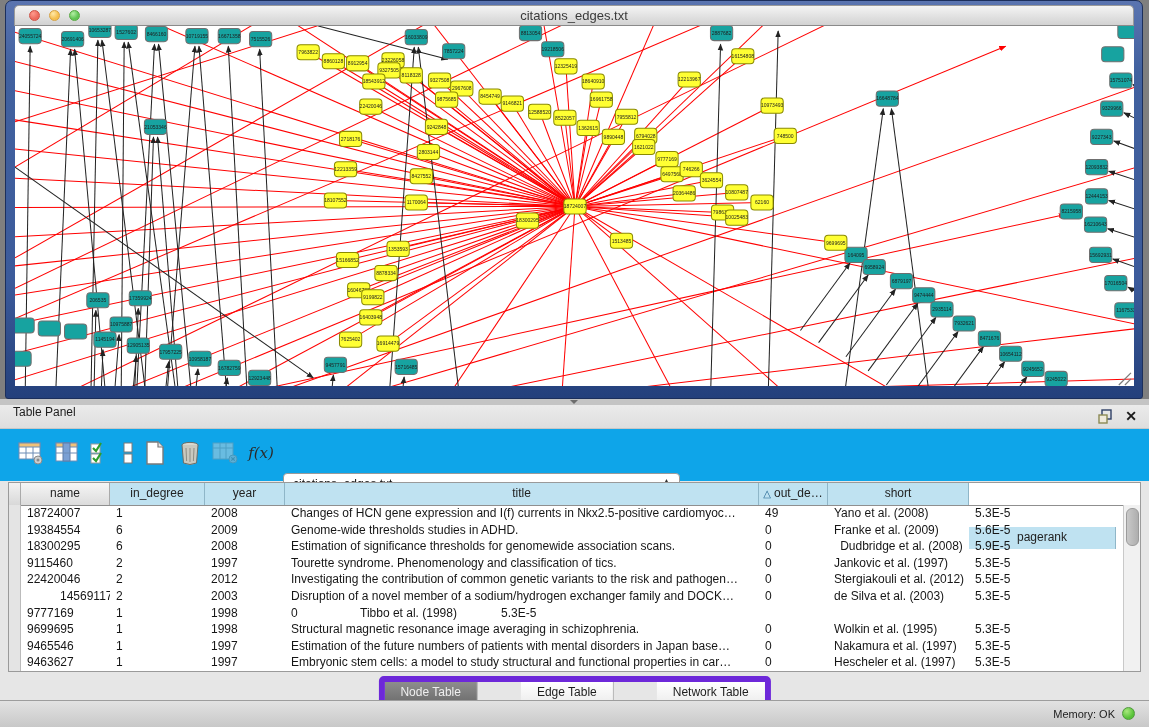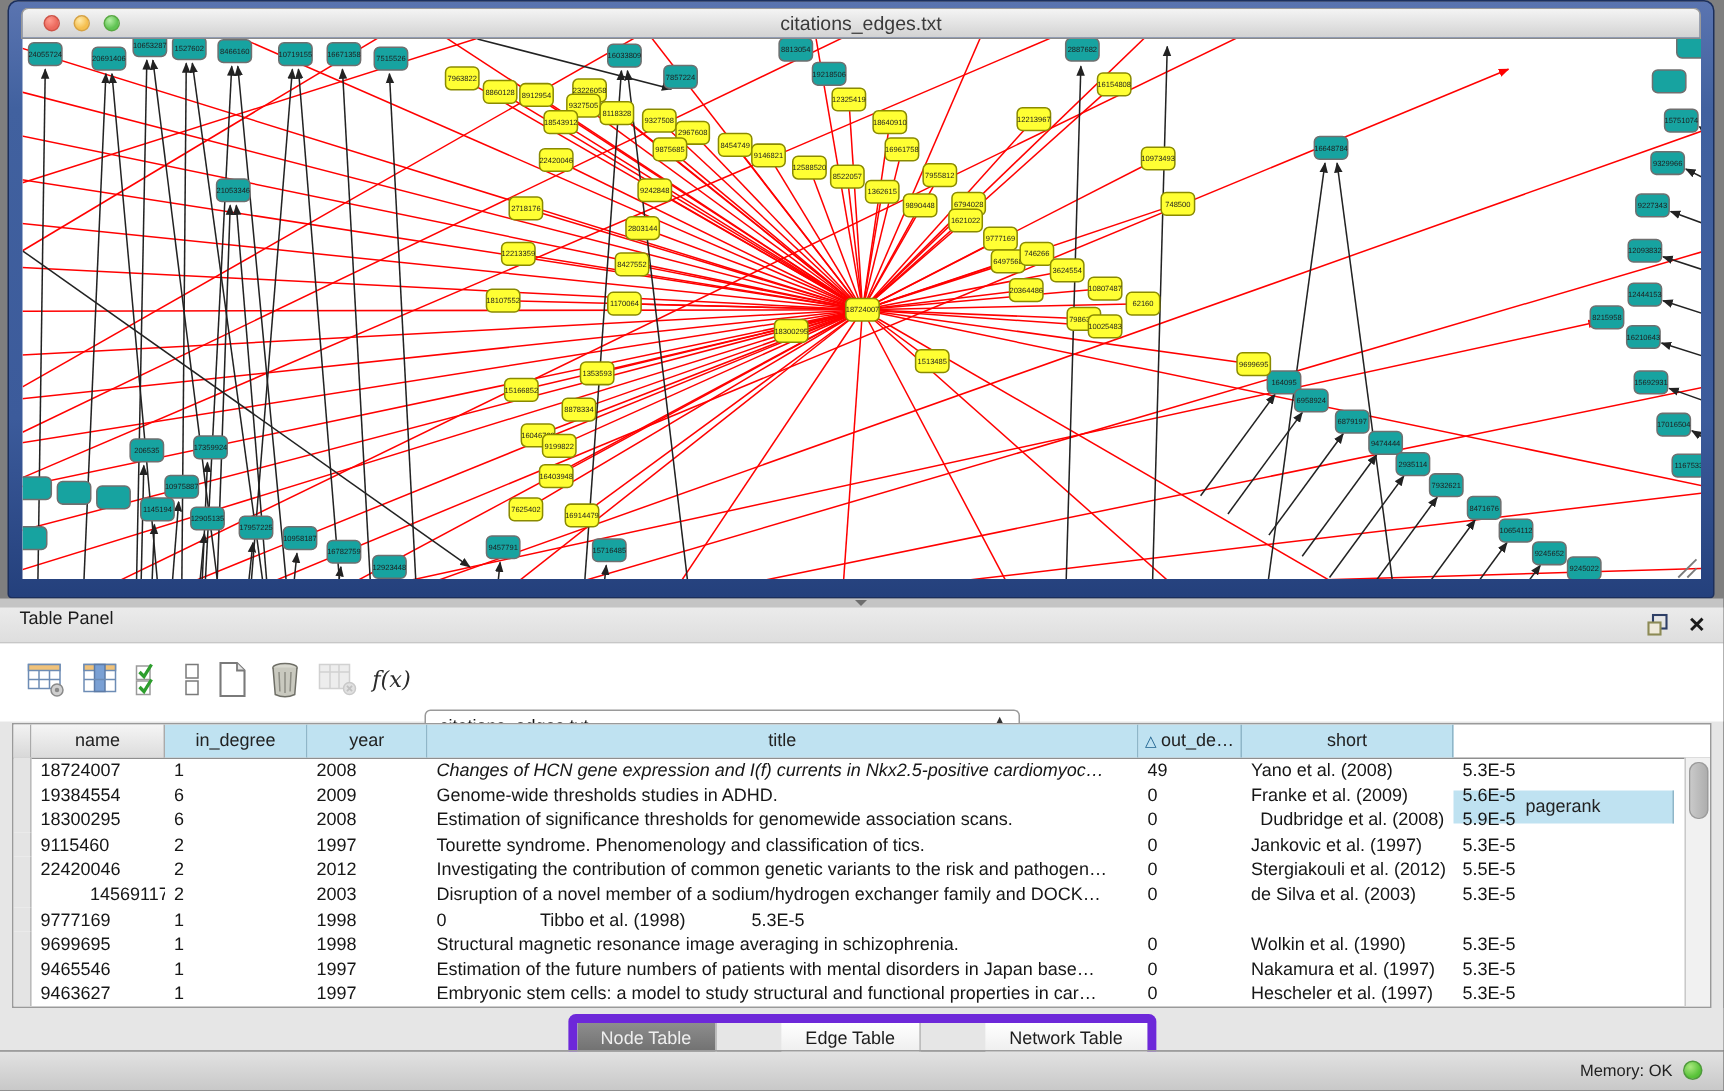--- a/index.html
+++ b/index.html
@@ -29,21 +29,21 @@
     border-left:4px solid transparent;border-right:4px solid transparent;border-top:4px solid #6d6d6d;}
 
   
   #table-panel{position:absolute;left:0;top:405px;width:1149px;height:295px;background:#e6e6e6;}
   #panel-header{position:absolute;left:0;top:0;right:0;height:23px;background:linear-gradient(180deg,#ebebeb,#dedede);
     border-bottom:1px solid #c7c7c7;}
   #panel-title{position:absolute;left:13px;top:0;font-size:12px;color:#1c1c1c;}
   #float-icon{position:absolute;right:36px;top:4px;width:15px;height:15px;cursor:pointer;}
   #close-icon{position:absolute;right:12px;top:3px;font-size:14px;font-weight:bold;color:#1a1a1a;cursor:pointer;}
 
-  #toolbar{position:absolute;left:0;top:24px;right:0;height:52px;background:#ffffff;}
+  #toolbar{position:absolute;left:0;top:24px;right:0;height:52px;background:#0ea5e9;}
   .tbtn{position:absolute;top:8px;width:30px;height:32px;display:flex;align-items:center;justify-content:center;cursor:pointer;}
   .tbtn.disabled{opacity:.45;}
   #fx-label{font-family:"DejaVu Serif",serif;font-style:italic;font-size:15px;color:#2b2b2b;}
 
   #table-combo{position:absolute;left:283px;top:44px;width:397px;height:23px;background:#ffffff;
     border:1px solid #9a9a9a;border-radius:4px;box-sizing:border-box;cursor:pointer;}
   #combo-value{position:absolute;left:9px;top:3px;font-size:12px;color:#111;}
   #combo-arrows{position:absolute;right:9px;top:3px;font-size:7px;line-height:8px;color:#333;text-align:center;}
 
   #data-table{position:absolute;left:8px;top:77px;width:1133px;height:190px;background:#ffffff;
@@ -775,21 +775,21 @@
         <div class="th" style="width: 69px;"><span class="sort">△</span>out_de…</div>
         <div class="th" style="width: 141px;">short</div>
         <div class="th" style="width: 147px; margin-top: 44px;">pagerank</div>
       </div>
     <div id="tbody">
         <div class="tr">
           <div class="td gutter" style="width: 12px;"></div>
           <div class="td" style="width: 89px;">18724007</div>
           <div class="td" style="width: 95px;">1</div>
           <div class="td" style="width: 80px;">2008</div>
-          <div class="td" style="width: 474px; font-style: italic;">Changes of HCN gene expression and I(f) currents in Nkx2.5-positive cardiomyoc…</div>
+          <div class="td" style="width: 474px;">Changes of HCN gene expression and I(f) currents in Nkx2.5-positive cardiomyoc…</div>
           <div class="td" style="width: 69px;">49</div>
           <div class="td" style="width: 141px;">Yano et al. (2008)</div>
           <div class="td" style="width: 147px;">5.3E-5</div>
         </div>
         <div class="tr">
           <div class="td gutter" style="width: 12px;"></div>
           <div class="td" style="width: 89px;">19384554</div>
           <div class="td" style="width: 95px;">6</div>
           <div class="td" style="width: 80px;">2009</div>
           <div class="td" style="width: 474px;">Genome-wide thresholds studies in ADHD.</div>
@@ -846,21 +846,21 @@
           <div class="td" style="width: 141px;">Tibbo et al. (1998)</div>
           <div class="td" style="width: 147px;">5.3E-5</div>
         </div>
         <div class="tr">
           <div class="td gutter" style="width: 12px;"></div>
           <div class="td" style="width: 89px;">9699695</div>
           <div class="td" style="width: 95px;">1</div>
           <div class="td" style="width: 80px;">1998</div>
           <div class="td" style="width: 474px;">Structural magnetic resonance image averaging in schizophrenia.</div>
           <div class="td" style="width: 69px;">0</div>
-          <div class="td" style="width: 141px;">Wolkin et al. (1990)</div>
+          <div class="td" style="width: 141px;">Wolkin et al. (1995)</div>
           <div class="td" style="width: 147px;">5.3E-5</div>
         </div>
         <div class="tr">
           <div class="td gutter" style="width: 12px;"></div>
           <div class="td" style="width: 89px;">9465546</div>
           <div class="td" style="width: 95px;">1</div>
           <div class="td" style="width: 80px;">1997</div>
           <div class="td" style="width: 474px;">Estimation of the future numbers of patients with mental disorders in Japan base…</div>
           <div class="td" style="width: 69px;">0</div>
           <div class="td" style="width: 141px;">Nakamura et al. (1997)</div>

